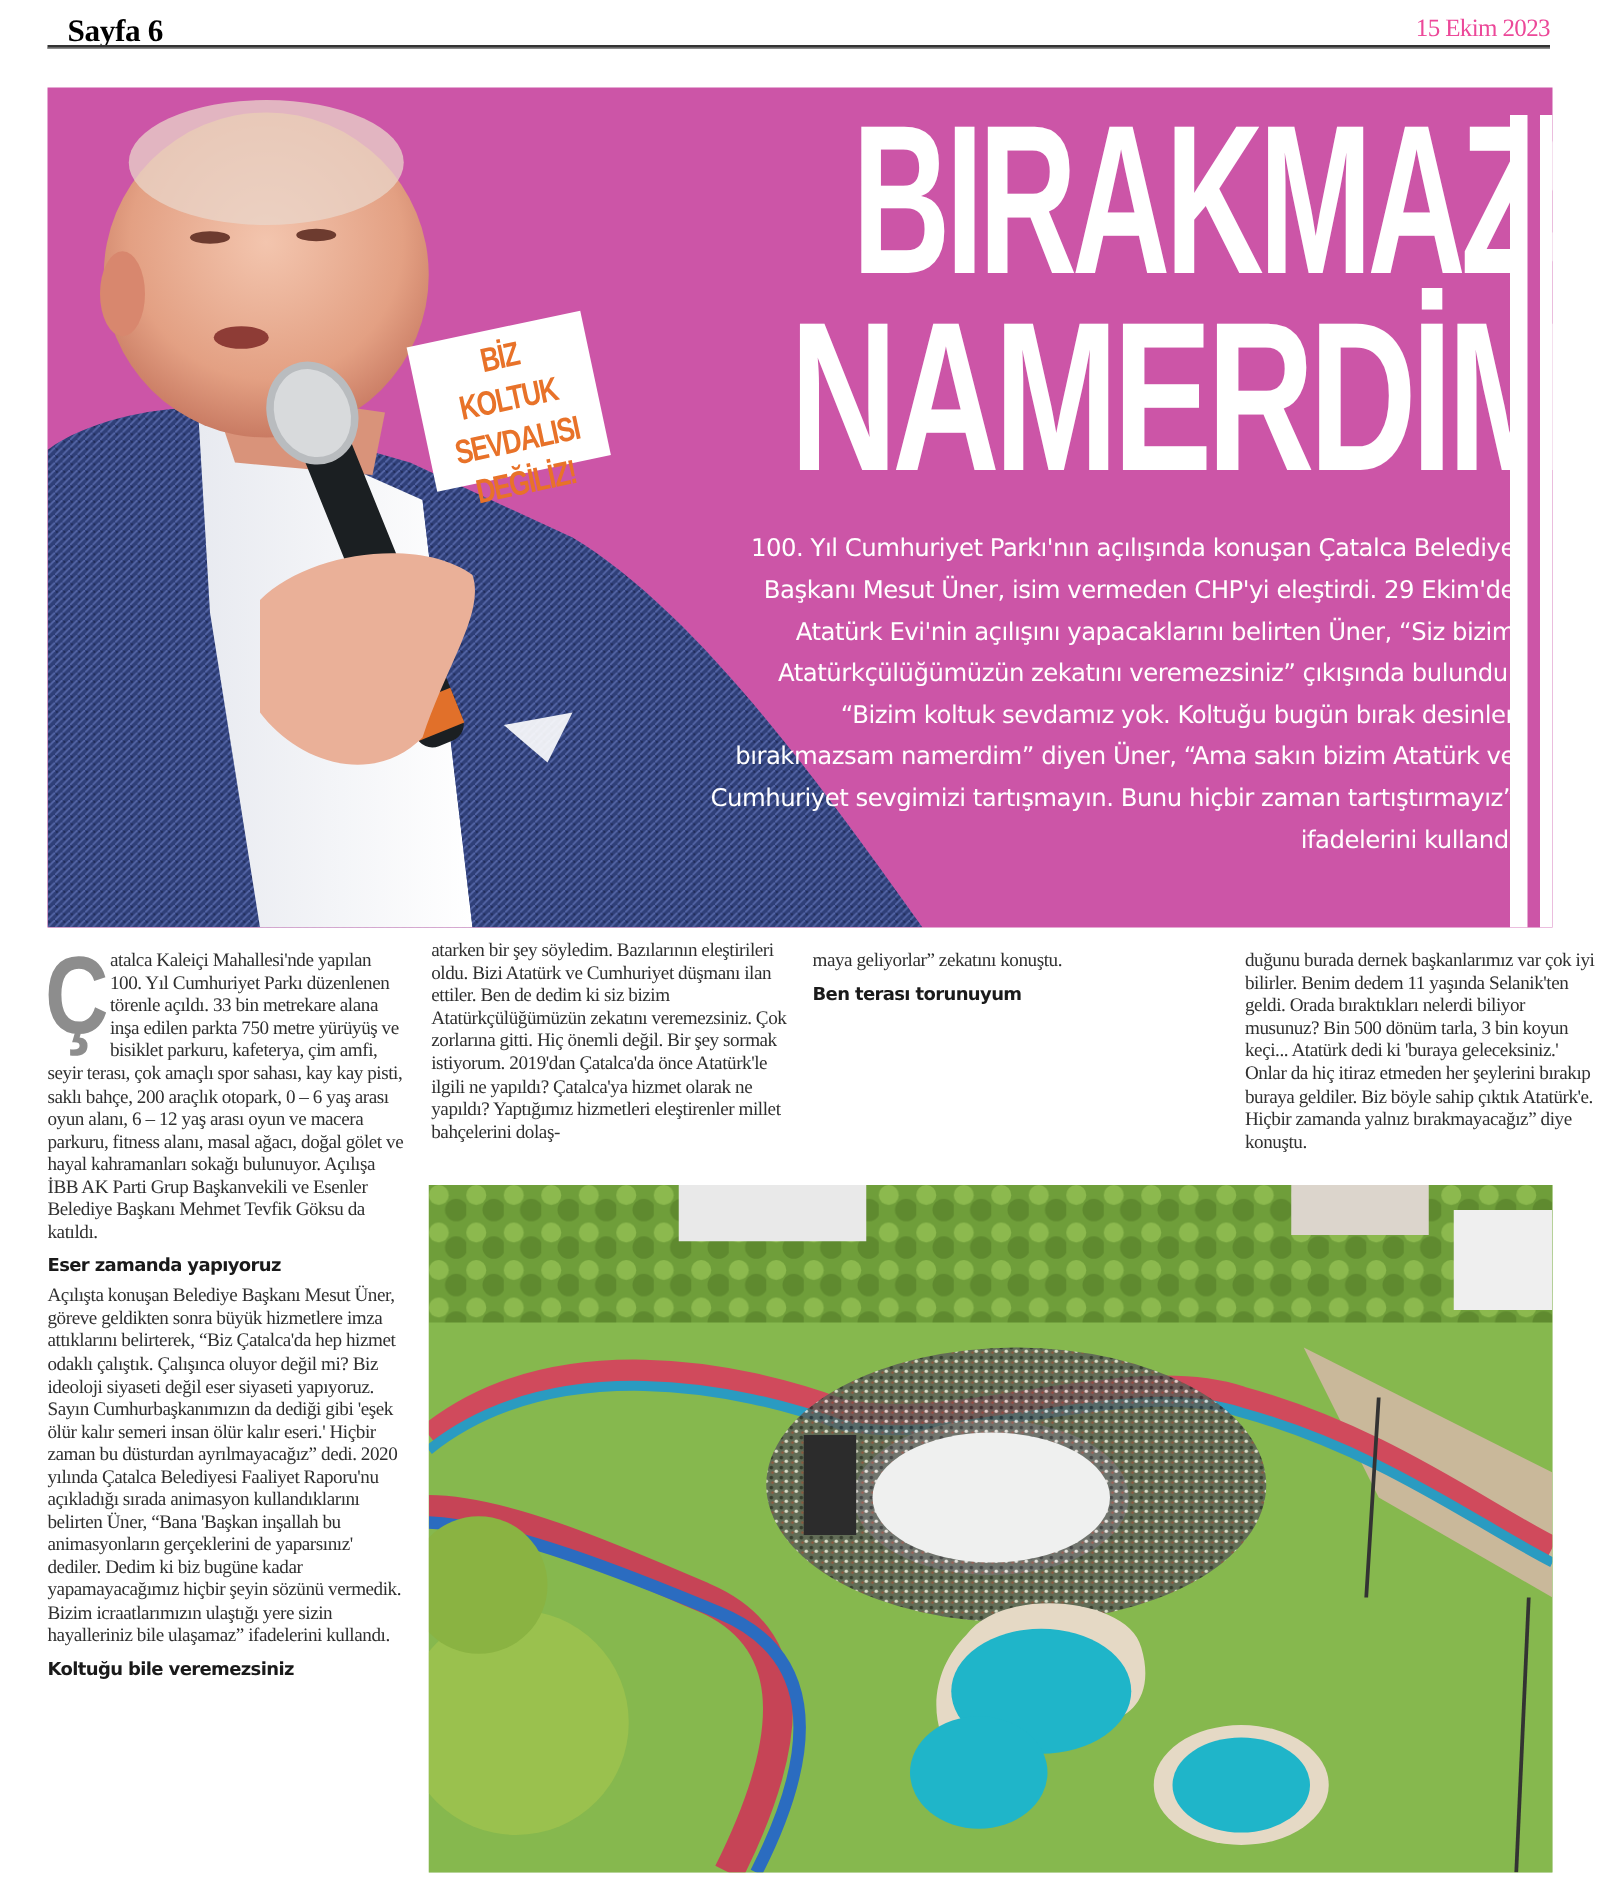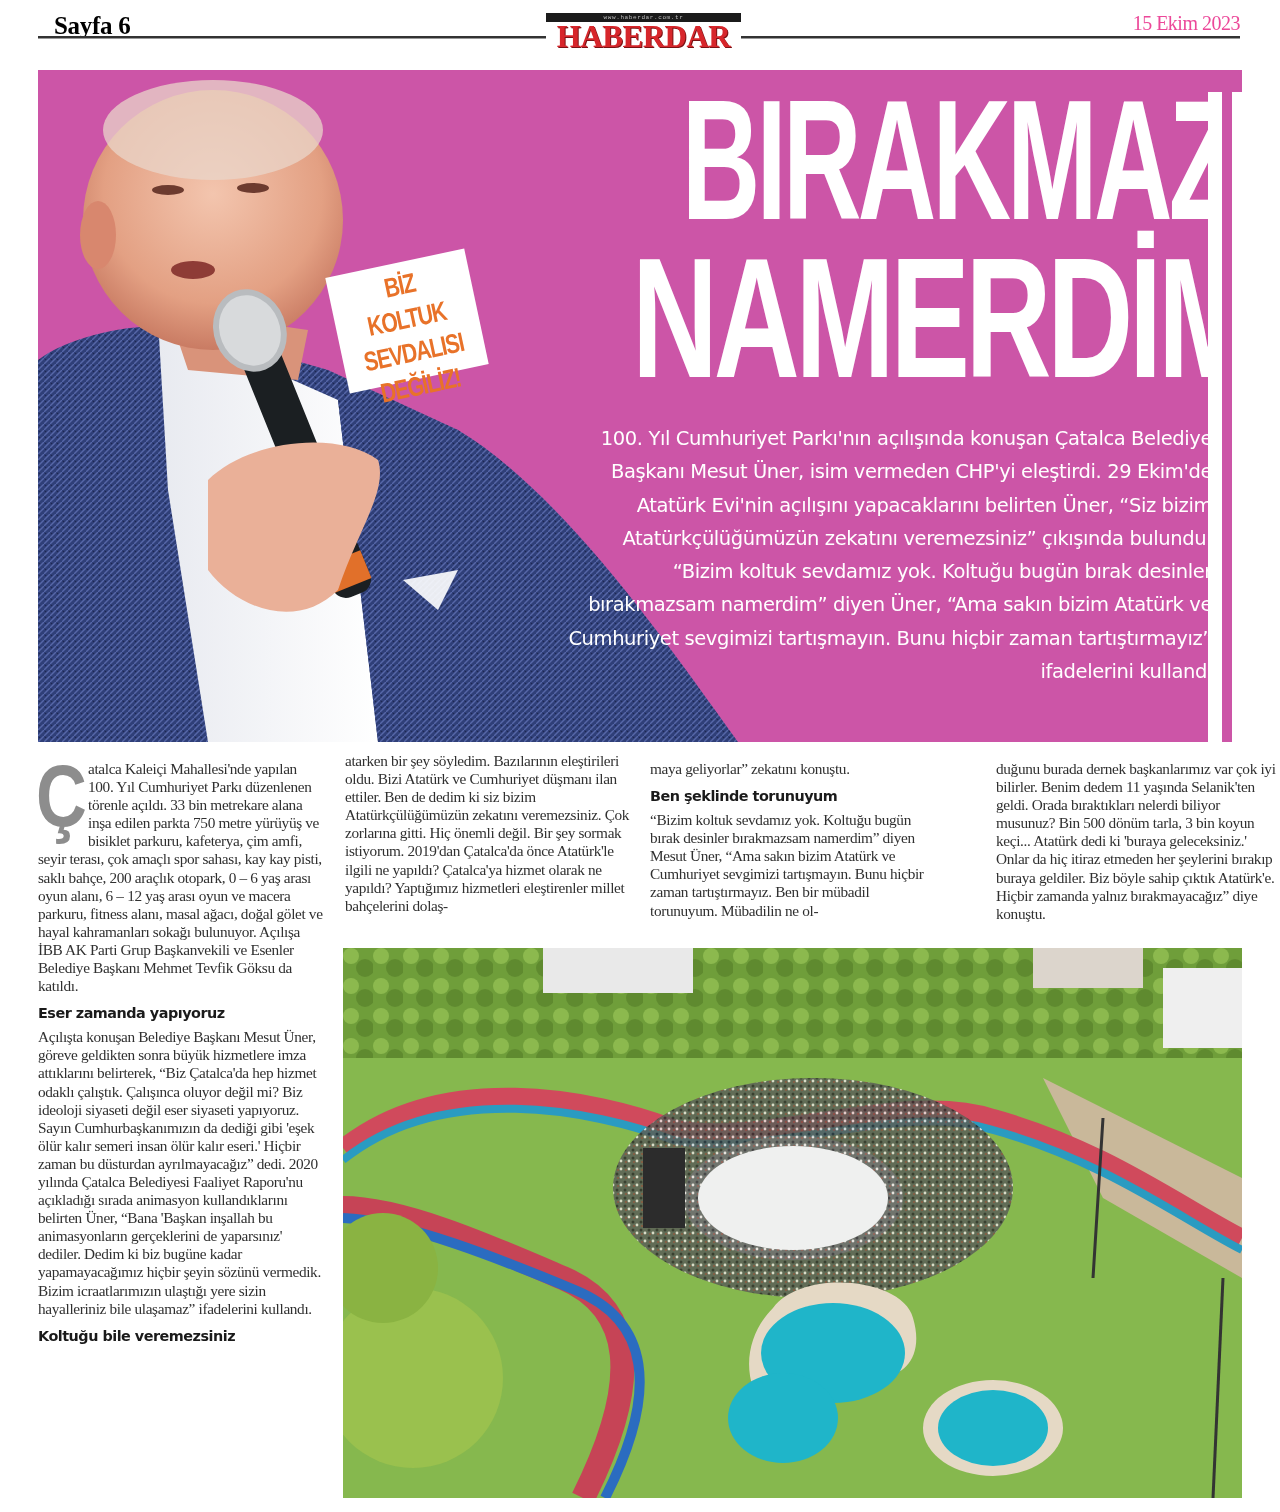--- a/index.html
+++ b/index.html
@@ -47,24 +47,20 @@
     
     .park { position: absolute; left: 343px; top: 948px; width: 899px; height: 550px; overflow: hidden; background: #7fb24a; }
     .park svg { width: 100%; height: 100%; display: block; }
   </style>
 </head>
 <body>
 
 <header class="masthead">
   <span class="page-no">Sayfa 6</span>
   <div class="rule"></div>
-  <div class="logo">
-    <div class="bar">www.haberdar.com.tr</div>
-    <div class="word">HABERDAR</div>
-  </div>
   <span class="date">15 Ekim 2023</span>
 </header>
 
 <section class="hero">
   <div class="portrait">
     <svg viewBox="0 0 700 672" preserveAspectRatio="none">
       <defs>
         <pattern id="tweed" width="6" height="6" patternUnits="userSpaceOnUse">
           <rect width="6" height="6" fill="#2f3f78"></rect>
           <path d="M0 6 L6 0" stroke="#5667a8" stroke-width="1.4"></path>
@@ -137,22 +133,21 @@
   <p>Açılışta konuşan Belediye Başkanı Mesut Üner, göreve geldikten sonra büyük hizmetlere imza attıklarını belirterek, “Biz Çatalca'da hep hizmet odaklı çalıştık. Çalışınca oluyor değil mi? Biz ideoloji siyaseti değil eser siyaseti yapıyoruz. Sayın Cumhurbaşkanımızın da dediği gibi 'eşek ölür kalır semeri insan ölür kalır eseri.' Hiçbir zaman bu düsturdan ayrılmayacağız” dedi. 2020 yılında Çatalca Belediyesi Faaliyet Raporu'nu açıkladığı sırada animasyon kullandıklarını belirten Üner, “Bana 'Başkan inşallah bu animasyonların gerçeklerini de yaparsınız' dediler. Dedim ki biz bugüne kadar yapamayacağımız hiçbir şeyin sözünü vermedik. Bizim icraatlarımızın ulaştığı yere sizin hayalleriniz bile ulaşamaz” ifadelerini kullandı.</p>
   <h3>Koltuğu bile veremezsiniz</h3>
 </article>
 
 <article class="col c2">
   <p>atarken bir şey söyledim. Bazılarının eleştirileri oldu. Bizi Atatürk ve Cumhuriyet düşmanı ilan ettiler. Ben de dedim ki siz bizim Atatürkçülüğümüzün zekatını veremezsiniz. Çok zorlarına gitti. Hiç önemli değil. Bir şey sormak istiyorum. 2019'dan Çatalca'da önce Atatürk'le ilgili ne yapıldı? Çatalca'ya hizmet olarak ne yapıldı? Yaptığımız hizmetleri eleştirenler millet bahçelerini dolaş-</p>
 </article>
 
 <article class="col c3">
   <p>maya geliyorlar” zekatını konuştu.</p>
-  <h3>Ben şeklinde torunuyum</h3>
-  <p>“Bizim koltuk sevdamız yok. Koltuğu bugün bırak desinler bırakmazsam namerdim” diyen Mesut Üner, “Ama sakın bizim Atatürk ve Cumhuriyet sevgimizi tartışmayın. Bunu hiçbir zaman tartıştırmayız. Ben bir mübadil torunuyum. Mübadilin ne ol-</p>
+  <h3>Ben terası torunuyum</h3>
 </article>
 
 <article class="col c4">
   <p>duğunu burada dernek başkanlarımız var çok iyi bilirler. Benim dedem 11 yaşında Selanik'ten geldi. Orada bıraktıkları nelerdi biliyor musunuz? Bin 500 dönüm tarla, 3 bin koyun keçi... Atatürk dedi ki 'buraya geleceksiniz.' Onlar da hiç itiraz etmeden her şeylerini bırakıp buraya geldiler. Biz böyle sahip çıktık Atatürk'e. Hiçbir zamanda yalnız bırakmayacağız” diye konuştu.</p>
 </article>
 
 <figure class="park">
   <svg viewBox="0 0 899 550" preserveAspectRatio="none">
     <defs>
       <pattern id="crowd" width="8" height="8" patternUnits="userSpaceOnUse">

